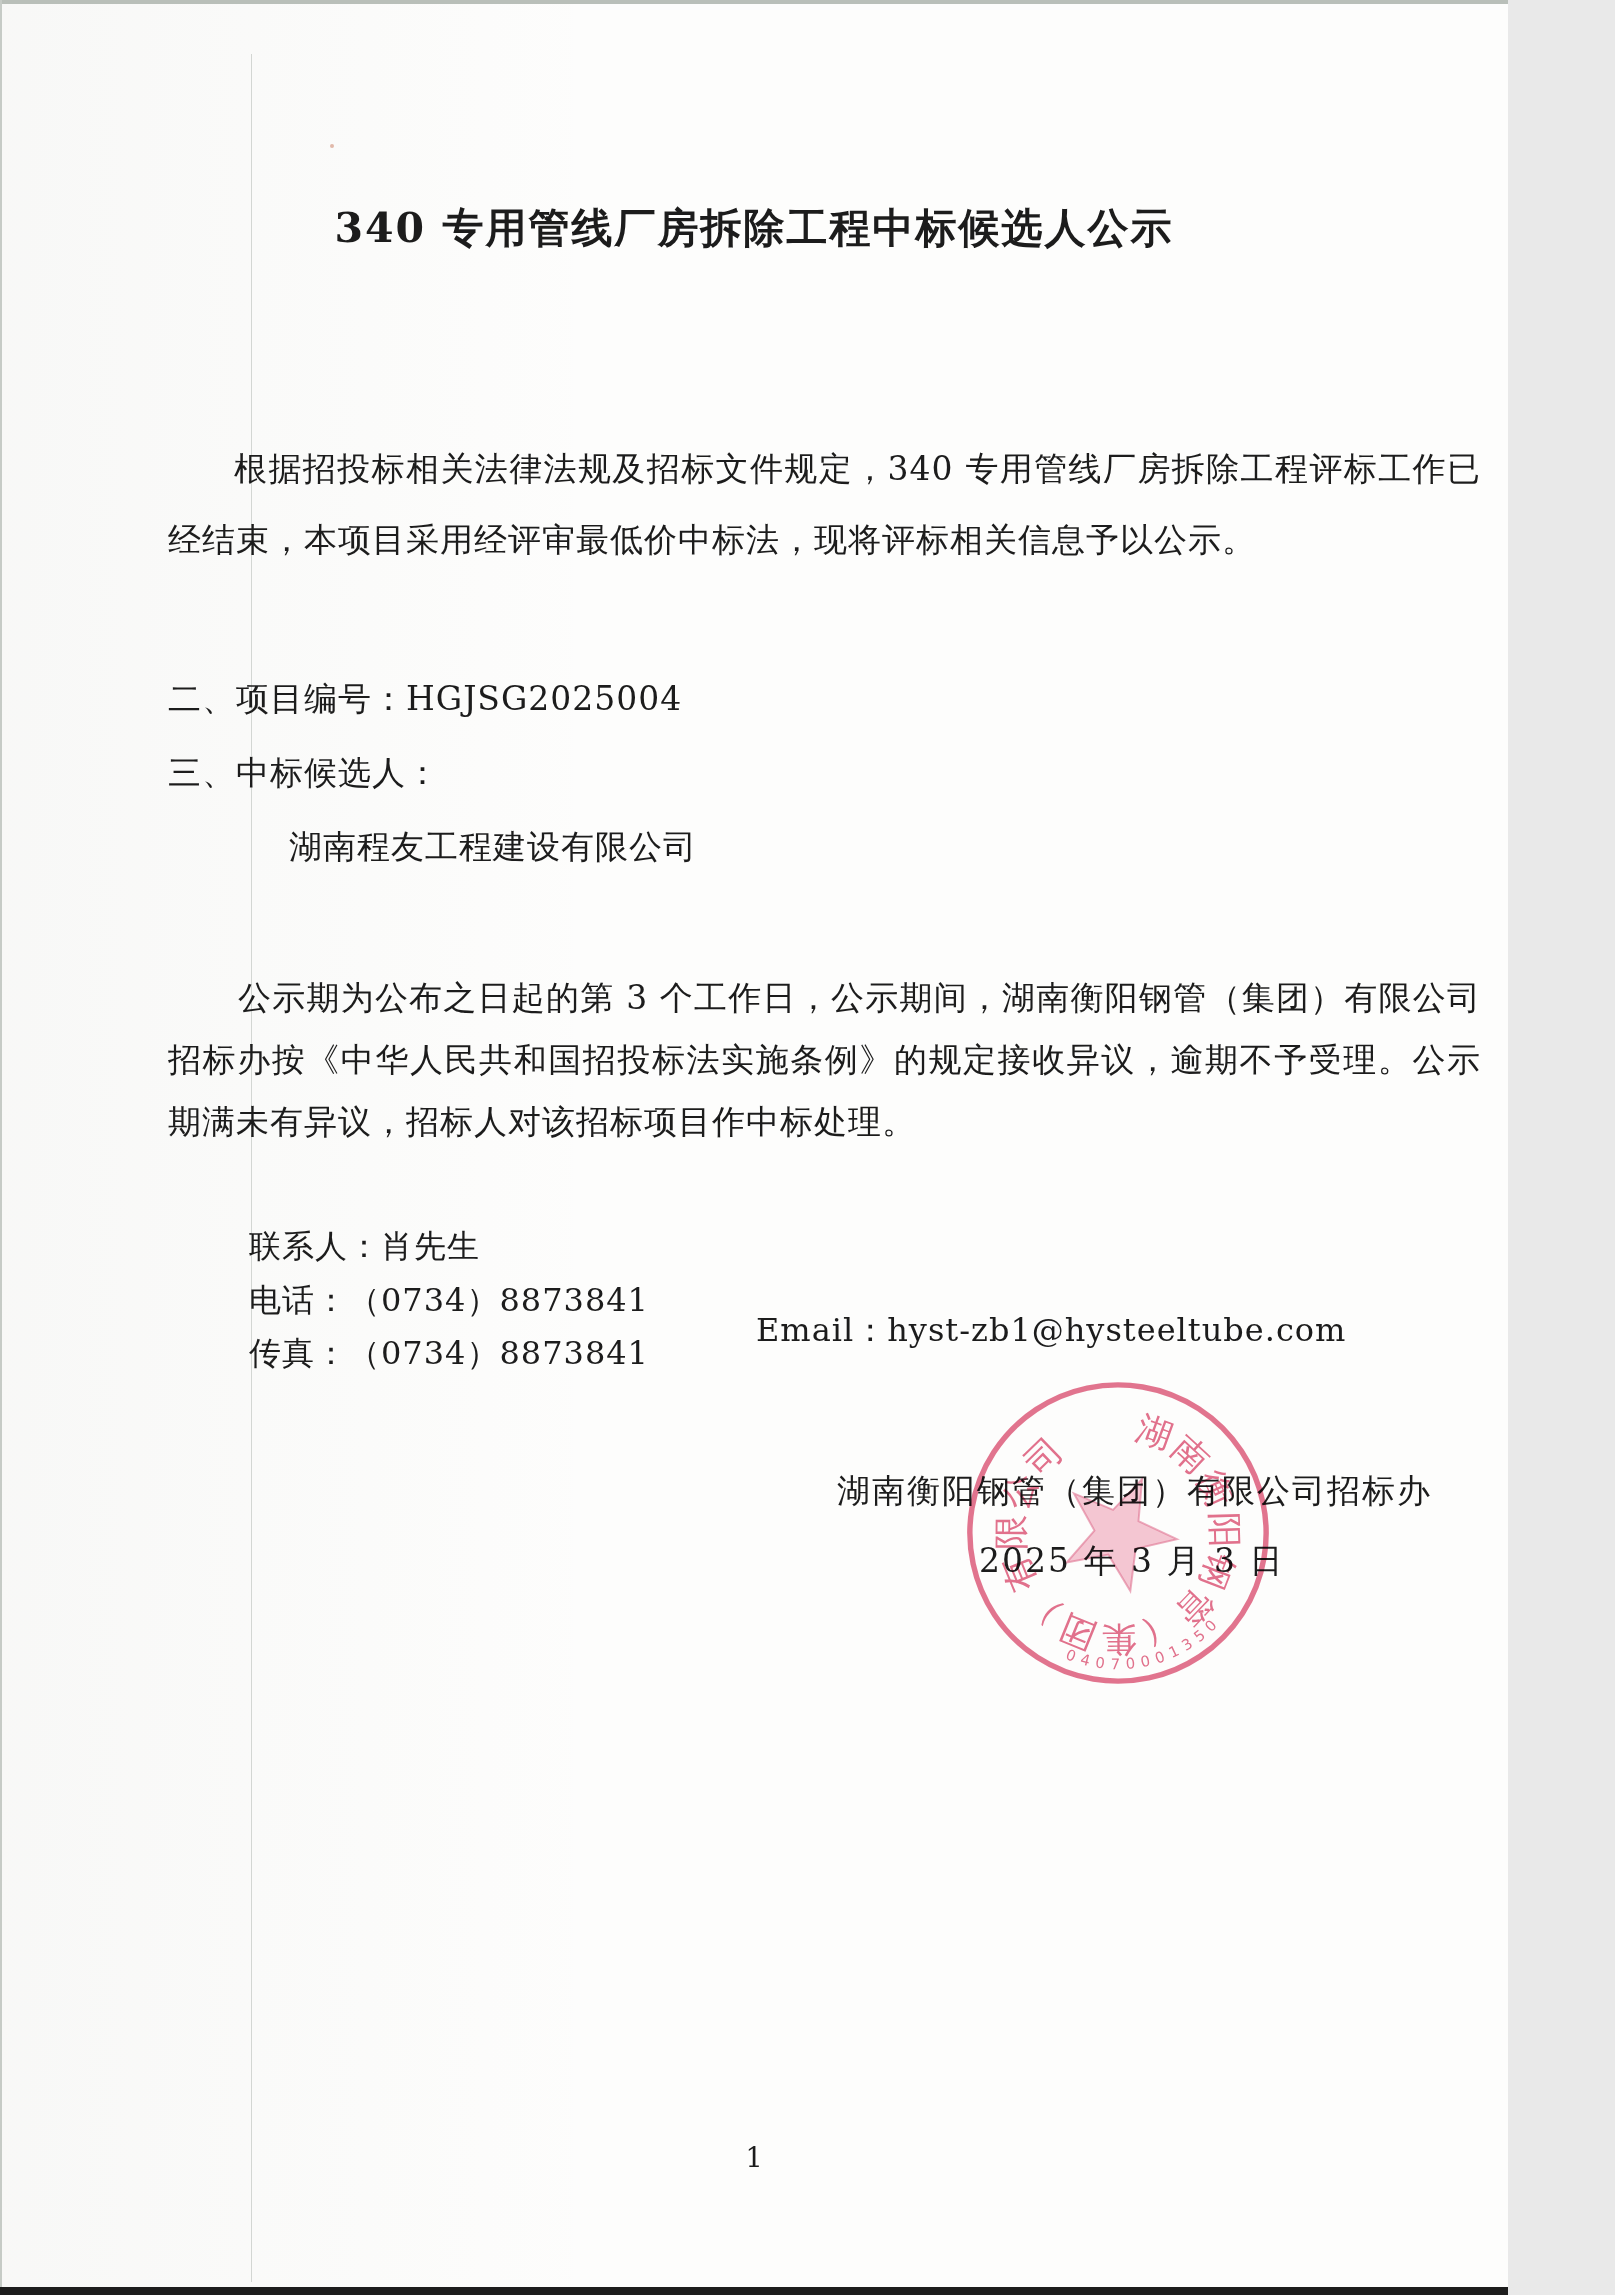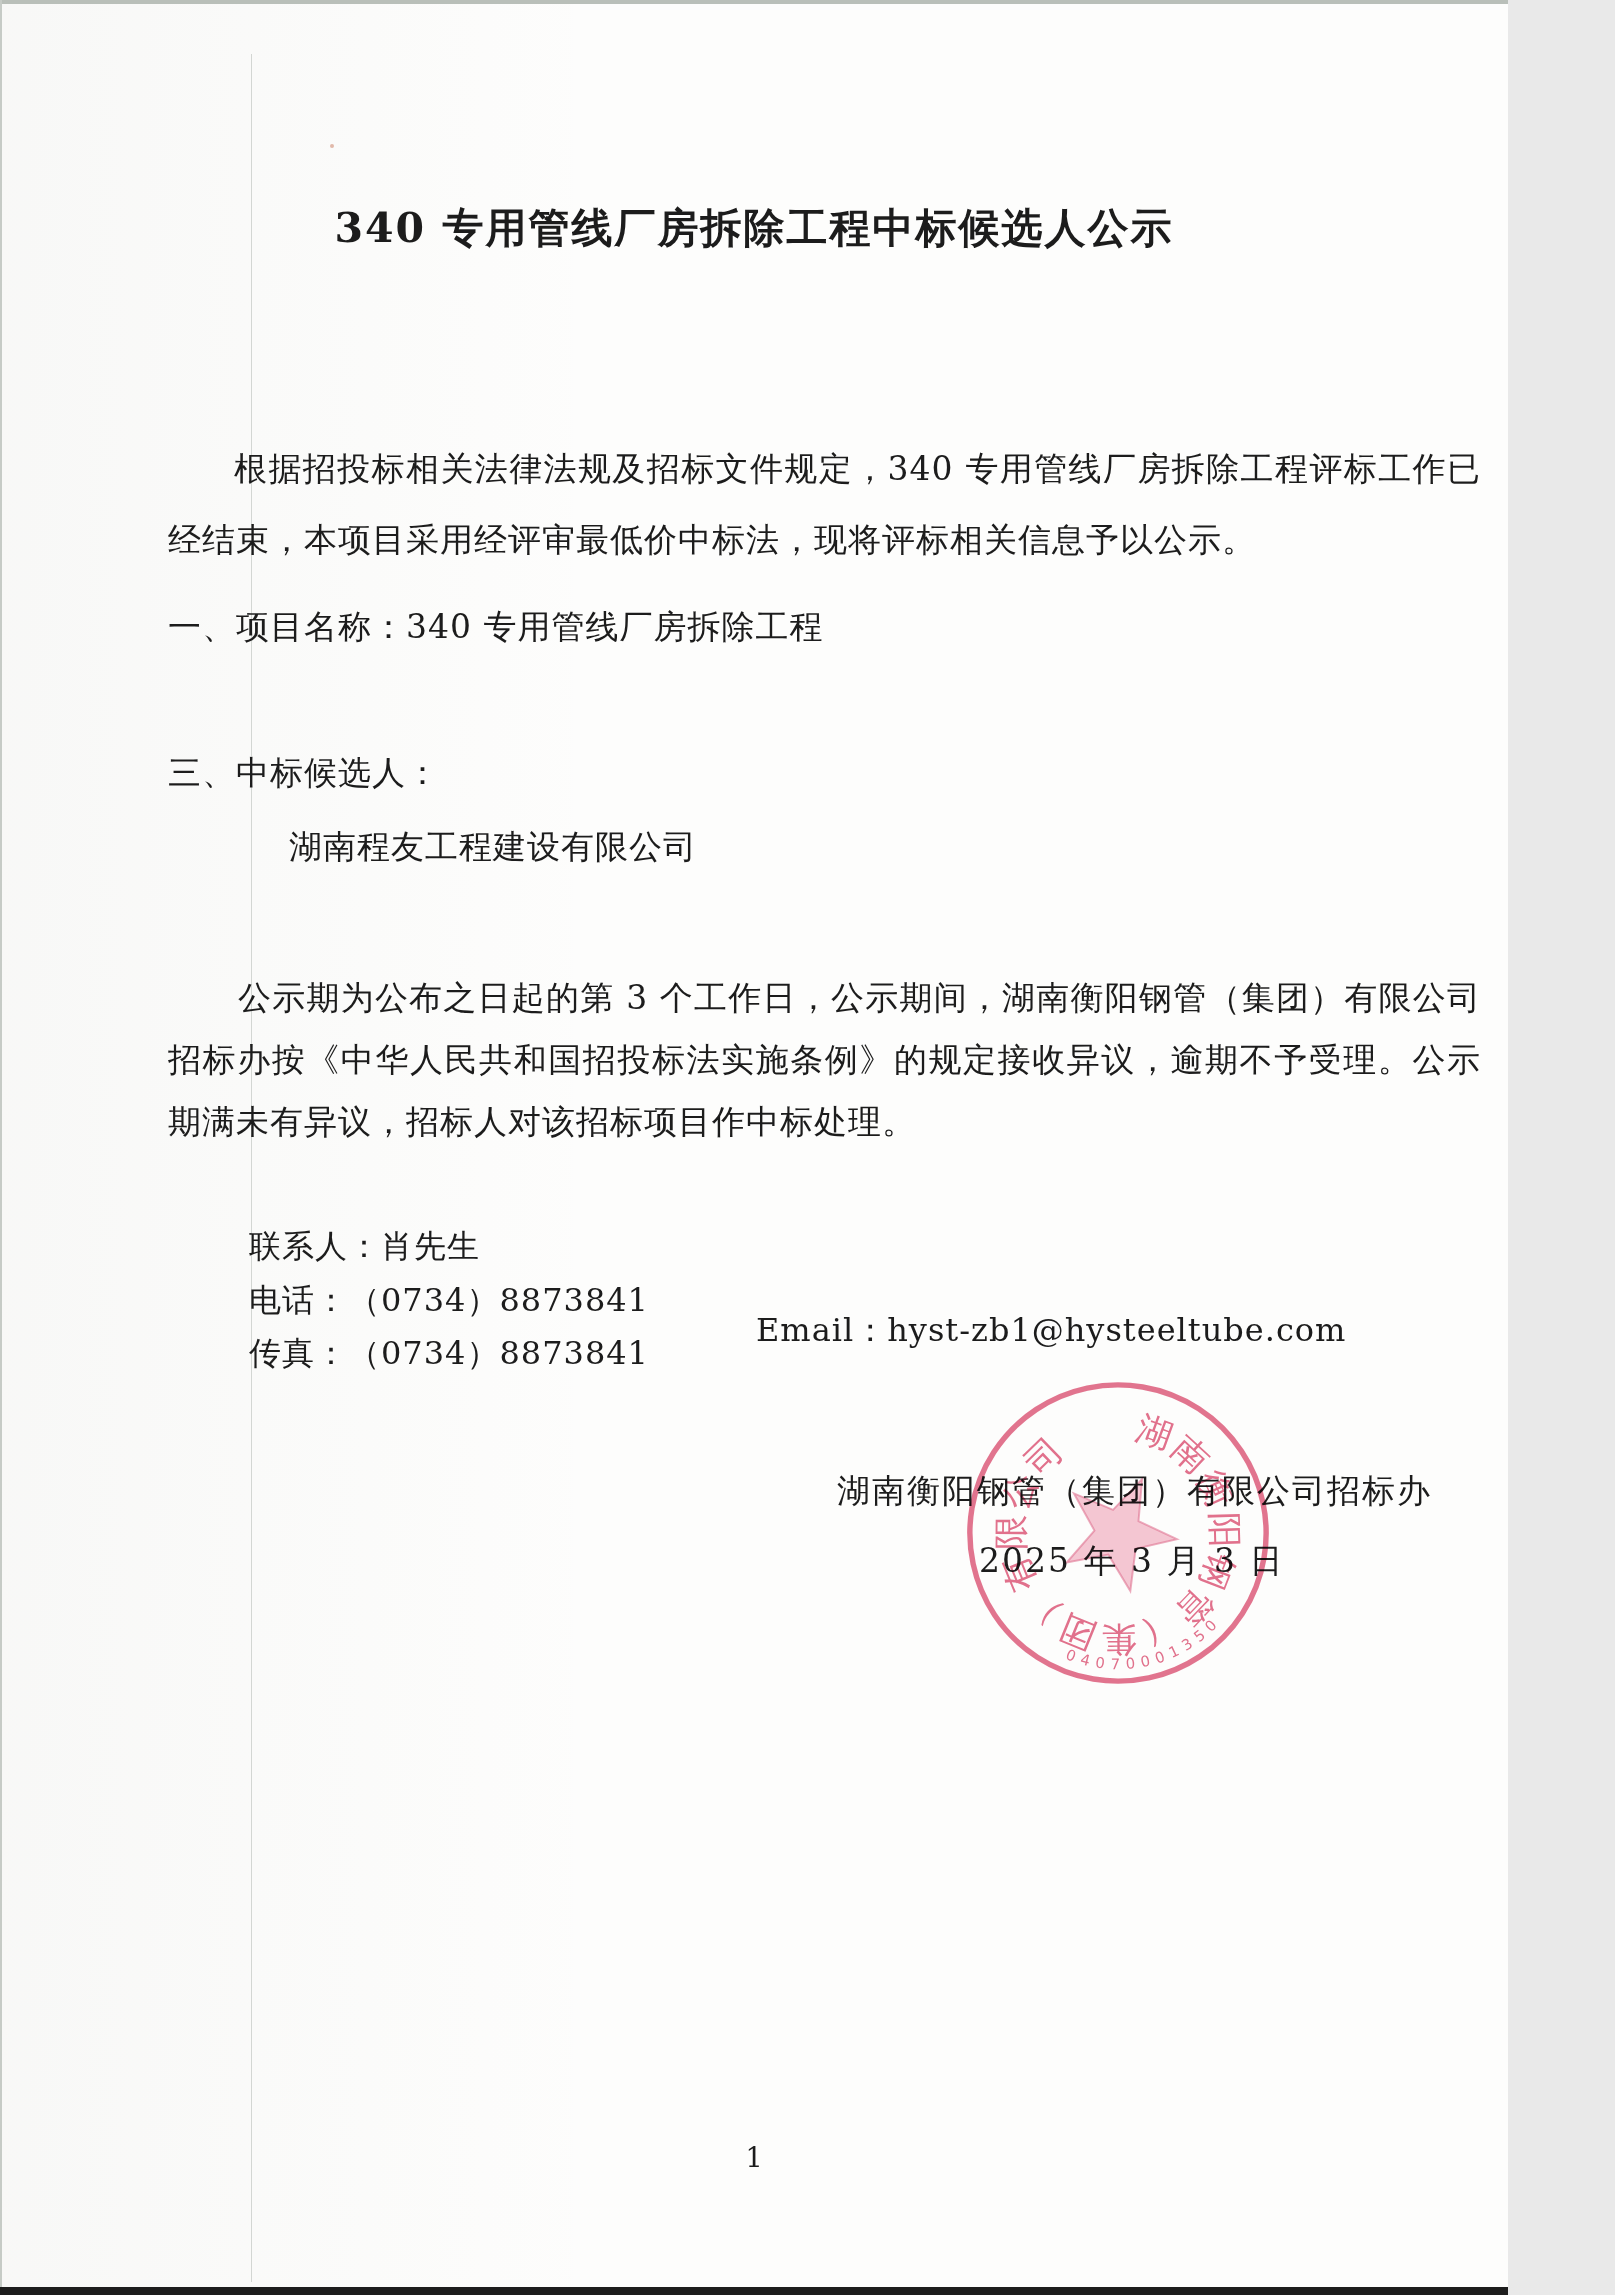--- a/index.html
+++ b/index.html
@@ -65,21 +65,21 @@
   <div class="edge-left"></div>
   <div class="edge-right"></div>
   <div class="edge-bottom"></div>
   <div class="scan-line-v"></div>
   <div class="speck"></div>
 
   <div class="doc-title">340 专用管线厂房拆除工程中标候选人公示</div>
 
   <div class="para p1">根据招投标相关法律法规及招标文件规定，340 专用管线厂房拆除工程评标工作已经结束，本项目采用经评审最低价中标法，现将评标相关信息予以公示。</div>
 
-  <div class="line item1">一、项目名称：340 专用管线厂房拆除工程</div>
+  <div class="line item2">二、项目编号：HGJSG2025004</div>
   <div class="line item3">三、中标候选人：</div>
   <div class="line candidate">湖南程友工程建设有限公司</div>
 
   <div class="para p2">公示期为公布之日起的第 3 个工作日，公示期间，湖南衡阳钢管（集团）有限公司招标办按《中华人民共和国招投标法实施条例》的规定接收异议，逾期不予受理。公示期满未有异议，招标人对该招标项目作中标处理。</div>
 
   <div class="line contact contact-person">联系人：肖先生</div>
   <div class="line contact contact-phone">电话：（0734）8873841</div>
   <div class="line contact contact-fax">传真：（0734）8873841</div>
   <div class="line contact contact-email">Email：hyst-zb1@hysteeltube.com</div>
 

